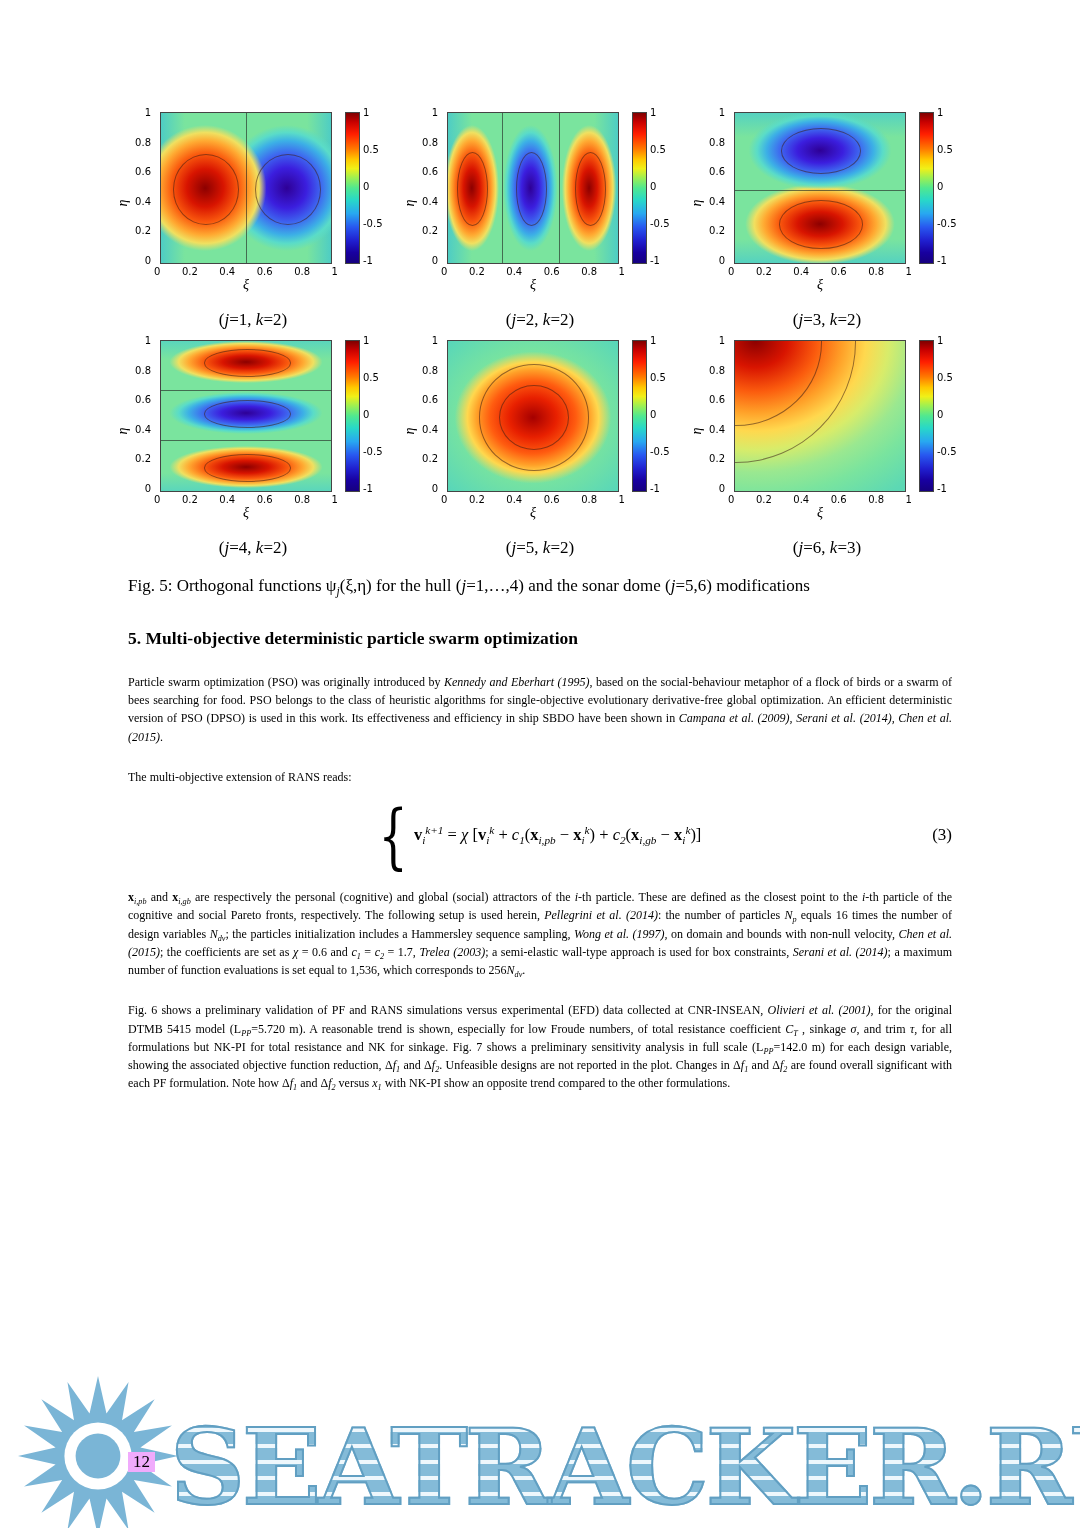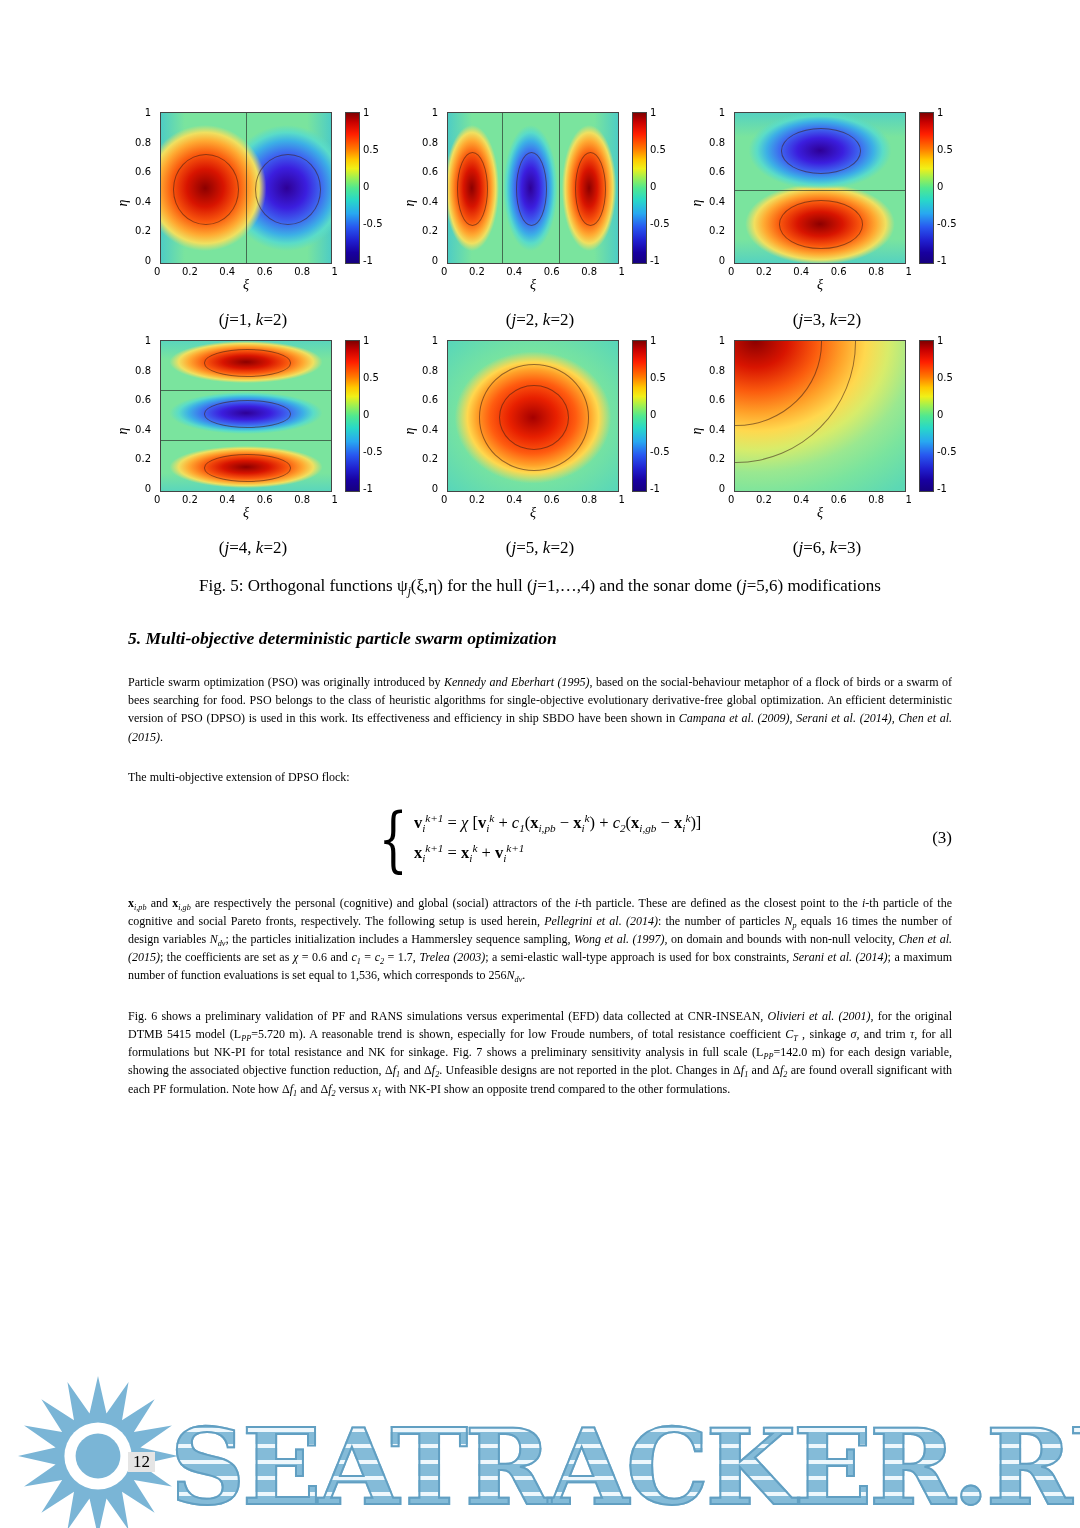--- a/index.html
+++ b/index.html
@@ -57,34 +57,34 @@
   .e1a{left:7%;top:27%;width:38%;height:46%}.e1b{left:55%;top:27%;width:38%;height:46%}
   .e2a{left:5.5%;top:26%;width:17%;height:48%}.e2b{left:40%;top:26%;width:17%;height:48%}.e2c{left:74.5%;top:26%;width:17%;height:48%}
   .e3a{left:27%;top:10%;width:46%;height:29%}.e3b{left:26%;top:58%;width:48%;height:31%}
   .e4a{left:25%;top:5.5%;width:50%;height:17%}.e4b{left:25%;top:39.5%;width:50%;height:17%}.e4c{left:25%;top:75.5%;width:50%;height:17%}
   .e5a{left:18%;top:15%;width:64%;height:70%}.e5b{left:30%;top:29%;width:40%;height:42%}
   .a6a{left:-50%;top:-55%;width:100%;height:110%}.a6b{left:-70%;top:-80%;width:140%;height:160%}
   .vl{position:absolute;top:0;bottom:0;width:1px;background:rgba(30,30,30,.6);}
   .hl{position:absolute;left:0;right:0;height:1px;background:rgba(30,30,30,.6);}
 
   
-  .caption{text-align:center;font-size:17px;margin:8px 0 0 0;}
-  .h2{font-weight:bold;font-size:17.5px;margin:32px 0 24px 0;font-style:italic;}
+  .caption{text-align:left;font-size:17px;margin:8px 0 0 0;}
+  .h2{font-weight:bold;font-size:17.5px;margin:32px 0 24px 0;}
   .para{font-size:12px;line-height:1.52;text-align:justify;margin:0 0 22px 0;}
   .it{font-style:italic;}
   .bd{font-weight:bold;}
   sub,sup{font-size:68%;font-style:italic;line-height:0;}
 
   .eqwrap{position:relative;display:flex;justify-content:center;align-items:center;margin:4px 0 26px 0;}
   .brace{font-family:"DejaVu Serif",serif;font-size:46px;font-weight:400;transform:scaleY(1.55);margin-right:6px;}
   .eqline{font-size:16.5px;line-height:1.8;}
   .eqnum{position:absolute;right:0;top:50%;transform:translateY(-50%);font-size:17px;}
 
   
-  .pgnum{position:absolute;left:128px;bottom:56px;font-size:17px;z-index:6;background:#e5e5e5;padding:0 5px;}
+  .pgnum{position:absolute;left:128px;bottom:56px;font-size:17px;z-index:6;background:#f0abfc;padding:0 5px;}
   .wm{position:absolute;left:0;right:0;bottom:0;height:165px;z-index:4;}
   .sun{position:absolute;left:18px;bottom:-8px;width:160px;height:160px;}
   .wmtext{position:absolute;left:170px;bottom:8px;width:910px;white-space:nowrap;overflow:hidden;
           font-family:"DejaVu Serif",serif;font-weight:bold;font-size:104px;line-height:1;letter-spacing:-3px;
           background:repeating-linear-gradient(180deg,#84bbd8 0px,#84bbd8 12px,#eef7fc 12px,#eef7fc 16px);
           -webkit-background-clip:text;background-clip:text;color:transparent;
           -webkit-text-stroke:2px #619fc2;}
 </style>
 </head>
 <body>
@@ -331,27 +331,26 @@
       </div>
 
     </div>
 
     <div class="caption"><span>Fig. 5: Orthogonal functions </span><span>ψ</span><sub>j</sub><span>(ξ,η) for the hull (</span><span class="it">j</span><span>=1,…,4) and the sonar dome (</span><span class="it">j</span><span>=5,6) modifications</span></div>
 
     <div class="h2">5. Multi-objective deterministic particle swarm optimization</div>
 
     <p class="para"><span>Particle swarm optimization (PSO) was originally introduced by </span><span class="it">Kennedy and Eberhart (1995)</span><span>, based on the social-behaviour metaphor of a flock of birds or a swarm of bees searching for food. PSO belongs to the class of heuristic algorithms for single-objective evolutionary derivative-free global optimization. An efficient deterministic version of PSO (DPSO) is used in this work. Its effectiveness and efficiency in ship SBDO have been shown in </span><span class="it">Campana et al. (2009), Serani et al. (2014), Chen et al. (2015)</span><span>.</span></p>
 
-    <p class="para"><span>The multi-objective extension of DPSO flock:</span></p>
+    <p class="para"><span>The multi-objective extension of RANS reads:</span></p>
 
     <div class="eqwrap">
       <span class="brace">{</span>
       <div>
         <div class="eqline"><span class="bd">v</span><sub>i</sub><sup>k+1</sup><span> = </span><span class="it">χ</span><span> [</span><span class="bd">v</span><sub>i</sub><sup>k</sup><span> + </span><span class="it">c</span><sub>1</sub><span>(</span><span class="bd">x</span><sub>i,pb</sub><span> − </span><span class="bd">x</span><sub>i</sub><sup>k</sup><span>) + </span><span class="it">c</span><sub>2</sub><span>(</span><span class="bd">x</span><sub>i,gb</sub><span> − </span><span class="bd">x</span><sub>i</sub><sup>k</sup><span>)]</span></div>
-        <div class="eqline"><span class="bd">x</span><sub>i</sub><sup>k+1</sup><span> = </span><span class="bd">x</span><sub>i</sub><sup>k</sup><span> + </span><span class="bd">v</span><sub>i</sub><sup>k+1</sup></div>
       </div>
       <span class="eqnum">(3)</span>
     </div>
 
     <p class="para"><span class="bd">x</span><sub>i,pb</sub><span> and </span><span class="bd">x</span><sub>i,gb</sub><span> are respectively the personal (cognitive) and global (social) attractors of the </span><span class="it">i</span><span>-th particle. These are defined as the closest point to the </span><span class="it">i</span><span>-th particle of the cognitive and social Pareto fronts, respectively. The following setup is used herein, </span><span class="it">Pellegrini et al. (2014)</span><span>: the number of particles </span><span class="it">N</span><sub>p</sub><span> equals 16 times the number of design variables </span><span class="it">N</span><sub>dv</sub><span>; the particles initialization includes a Hammersley sequence sampling, </span><span class="it">Wong et al. (1997),</span><span> on domain and bounds with non-null velocity, </span><span class="it">Chen et al. (2015)</span><span>; the coefficients are set as </span><span class="it">χ</span><span> = 0.6 and </span><span class="it">c</span><sub>1</sub><span> = </span><span class="it">c</span><sub>2</sub><span> = 1.7, </span><span class="it">Trelea (2003)</span><span>; a semi-elastic wall-type approach is used for box constraints, </span><span class="it">Serani et al. (2014)</span><span>; a maximum number of function evaluations is set equal to 1,536, which corresponds to 256</span><span class="it">N</span><sub>dv</sub><span>.</span></p>
 
 
     <p class="para"><span>Fig. 6 shows a preliminary validation of PF and RANS simulations versus experimental (EFD) data collected at CNR-INSEAN, </span><span class="it">Olivieri et al. (2001),</span><span> for the original DTMB 5415 model (L</span><sub>PP</sub><span>=5.720 m). A reasonable trend is shown, especially for low Froude numbers, of total resistance coefficient </span><span class="it">C</span><sub>T</sub><span> , sinkage </span><span class="it">σ</span><span>, and trim </span><span class="it">τ</span><span>,  for all formulations but NK-PI for total resistance and NK for sinkage. Fig. 7 shows a preliminary sensitivity analysis in full scale (L</span><sub>PP</sub><span>=142.0 m) for each design variable, showing the associated objective function reduction, Δ</span><span class="it">f</span><sub>1</sub><span> and Δ</span><span class="it">f</span><sub>2</sub><span>. Unfeasible designs are not reported in the plot. Changes in Δ</span><span class="it">f</span><sub>1</sub><span> and Δ</span><span class="it">f</span><sub>2</sub><span> are found overall significant with each PF formulation. Note how Δ</span><span class="it">f</span><sub>1</sub><span> and Δ</span><span class="it">f</span><sub>2</sub><span> versus </span><span class="it">x</span><sub>1</sub><span> with NK-PI show an opposite trend compared to the other formulations.</span></p>
 
   </div>

